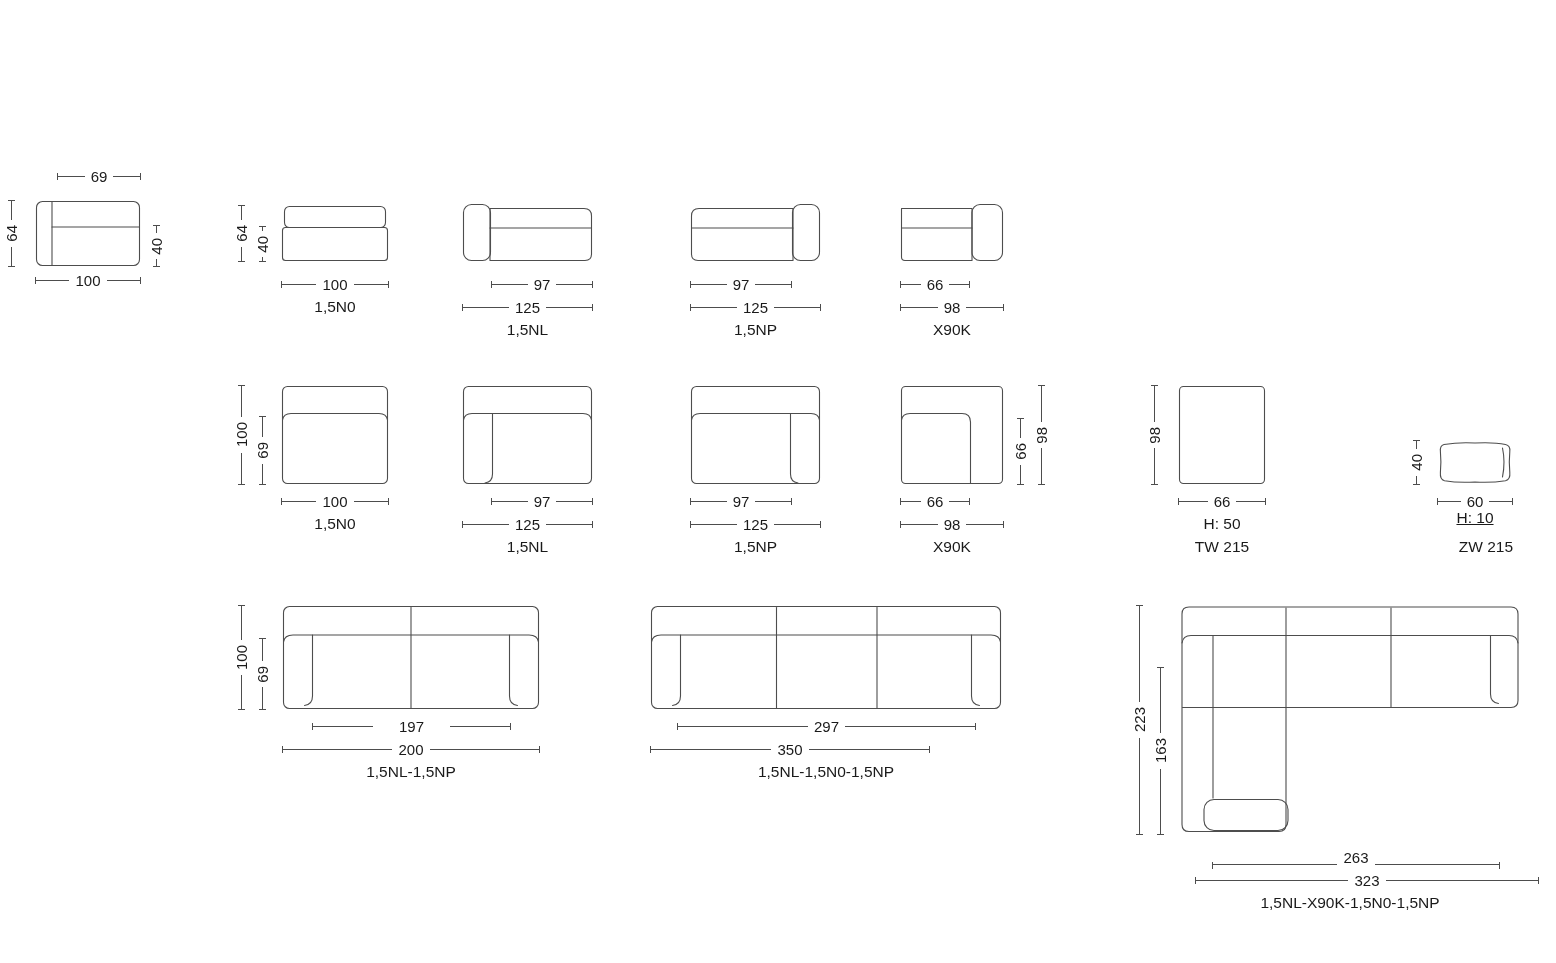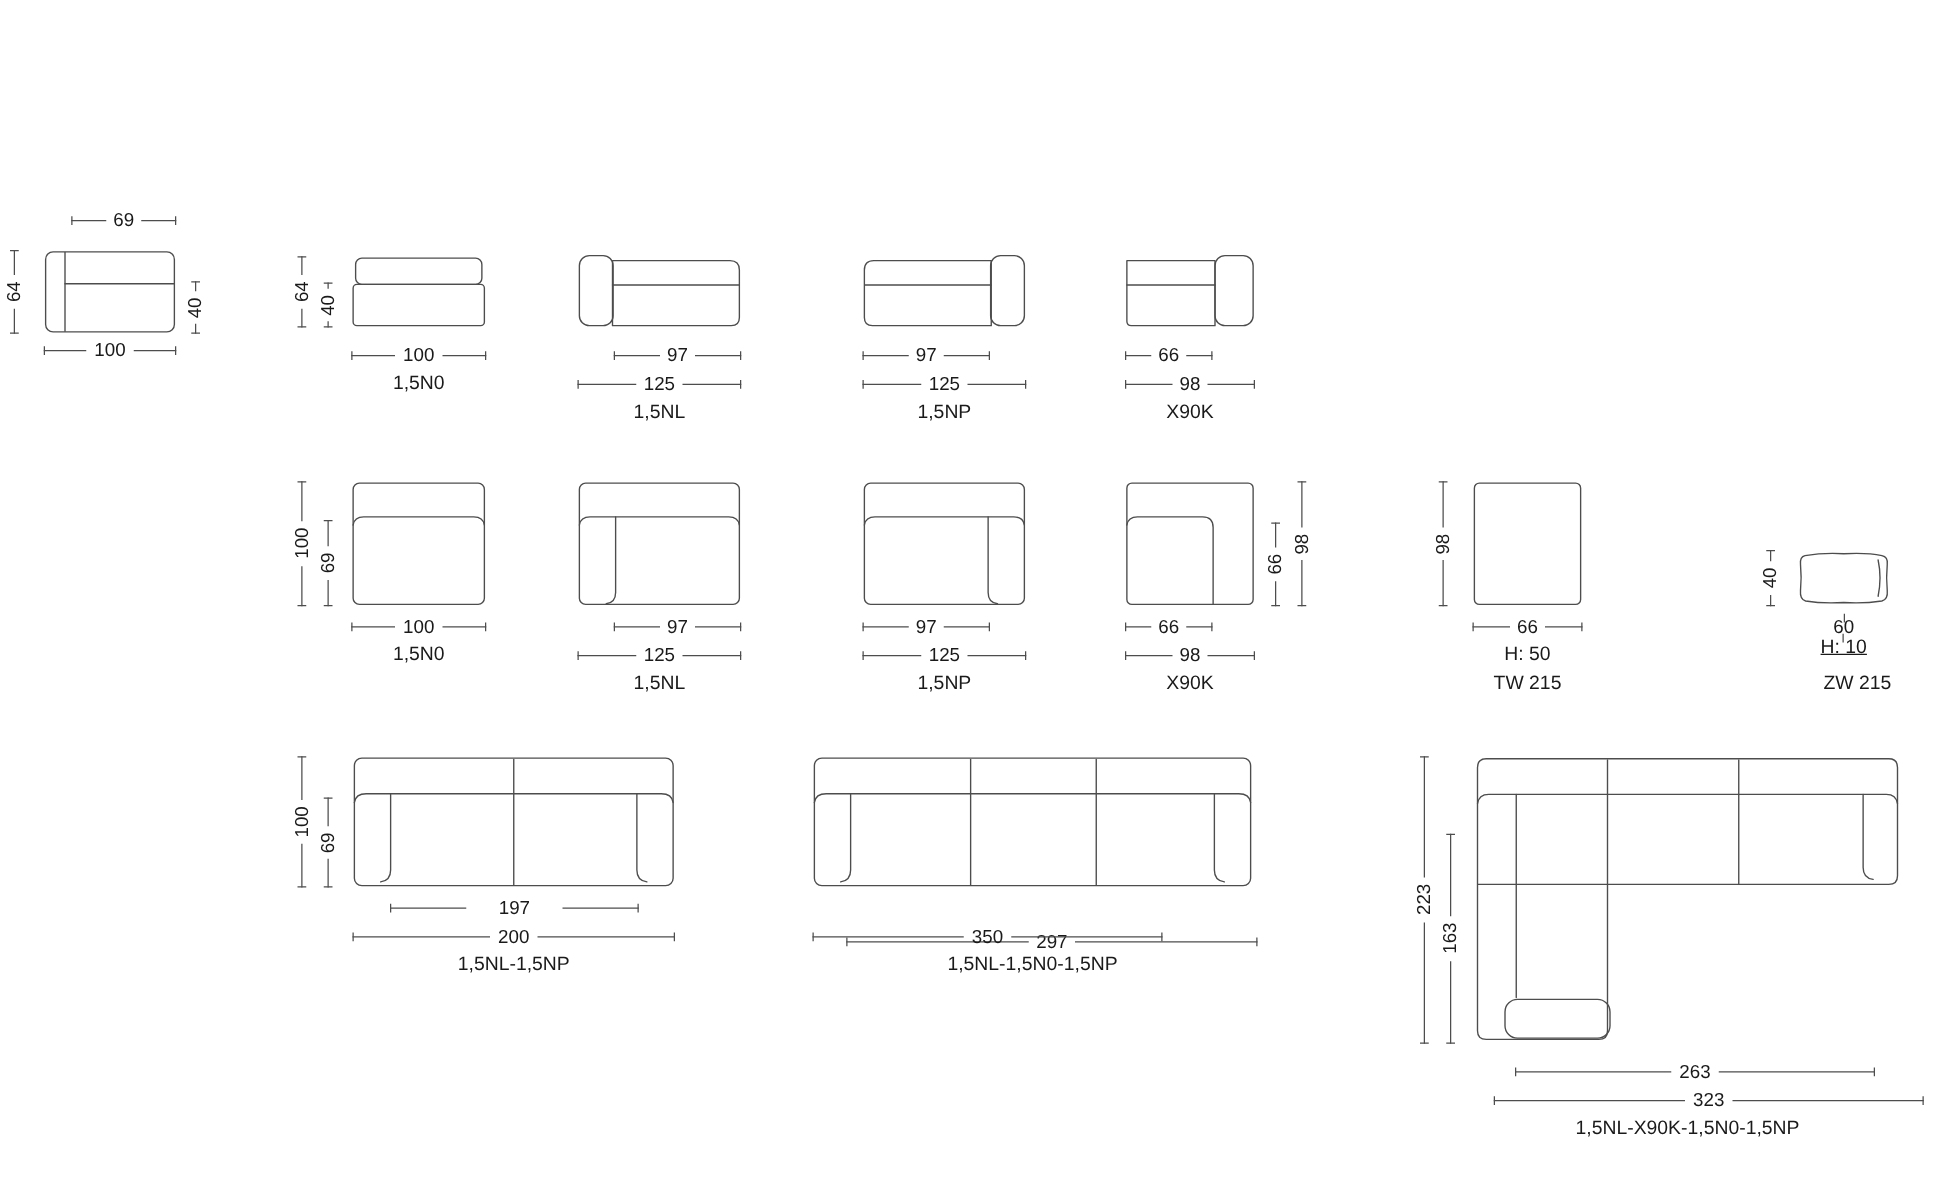--- a/index.html
+++ b/index.html
@@ -226,21 +226,21 @@
 
   <svg class="draw fig" style="left:1437px;top:440px;" width="76" height="45" viewBox="0 0 76 45">
     <path d="M7,4.5 Q22,2 38,3 Q57,2 68.5,4.5 Q73.5,5.5 72.8,11.5 Q71.8,22 72.8,32.5 Q73.5,39.5 68.5,40.8 Q54,43 38,42 Q21,43 7.5,40.8 Q2.8,39.5 3.4,32.5 Q4.4,22 3.4,11.5 Q2.8,5.5 7,4.5 Z"></path>
     <path d="M65.5,8 Q68.5,22 65.5,37"></path>
   </svg>
   <div class="vdim" style="left:1408px;top:440px;height:45px;">
     <i class="ln t"></i>
       <span class="val">40</span>
       <i class="ln b"></i>
   </div>
-  <div class="dim" style="left:1437px;top:493px;width:76px;flex-direction:column;">
+  <div class="dim" style="left:1437px;top:493px;width:76px;">
     <i class="ln l"></i>
       <span class="val">60</span>
       <i class="ln r"></i>
   </div>
   <div class="lbl" style="left:1437px;top:509px;width:76px;text-decoration:underline;">H: 10</div>
   <div class="lbl" style="left:1437px;top:538px;width:76px;text-align:right;">ZW 215</div>
 
   <svg class="draw fig" style="left:282px;top:605px;" width="258" height="105" viewBox="0 0 258 105">
     <rect x="1.5" y="1.5" width="255" height="102" rx="6"></rect>
     <path d="M1.5,37 Q2.5,30 11,30 H247 Q255.5,30 256.5,37"></path>
@@ -271,21 +271,21 @@
   <div class="lbl" style="left:282px;top:763px;width:258px;">1,5NL-1,5NP</div>
 
   <svg class="draw fig" style="left:650px;top:605px;" width="352" height="105" viewBox="0 0 352 105">
     <rect x="1.5" y="1.5" width="349" height="102" rx="6"></rect>
     <path d="M1.5,37 Q2.5,30 11,30 H341 Q349.5,30 350.5,37"></path>
     <line x1="126.5" y1="2.5" x2="126.5" y2="103"></line>
     <line x1="227" y1="2.5" x2="227" y2="103"></line>
     <path d="M30.5,30 V91 Q30.5,99.5 22.5,100.5"></path>
     <path d="M321.5,30 V91 Q321.5,99.5 329.5,100.5"></path>
   </svg>
-  <div class="dim" style="left:677px;top:745px;width:329px;">
+  <div class="dim" style="left:677px;top:718px;width:299px;">
     <i class="ln l"></i>
       <span class="val">297</span>
       <i class="ln r"></i>
   </div>
   <div class="dim" style="left:650px;top:741px;width:280px;text-align:center;">
     <i class="ln l"></i>
       <span class="val">350</span>
       <i class="ln r"></i>
   </div>
   <div class="lbl" style="left:650px;top:763px;width:352px;">1,5NL-1,5N0-1,5NP</div>
@@ -303,21 +303,21 @@
   <div class="vdim" style="left:1131px;top:605px;height:230px;">
     <i class="ln t"></i>
       <span class="val">223</span>
       <i class="ln b"></i>
   </div>
   <div class="vdim" style="left:1152px;top:667px;height:168px;">
     <i class="ln t"></i>
       <span class="val">163</span>
       <i class="ln b"></i>
   </div>
-  <div class="dim" style="left:1212px;top:849px;width:288px;">
+  <div class="dim" style="left:1212px;top:849px;width:288px;align-items:flex-end;">
     <i class="ln l"></i>
       <span class="val">263</span>
       <i class="ln r"></i>
   </div>
   <div class="dim" style="left:1176px;top:872px;width:344px;padding-left:19px;">
     <i class="ln l"></i>
       <span class="val">323</span>
       <i class="ln r"></i>
   </div>
   <div class="lbl" style="left:1180px;top:894px;width:340px;">1,5NL-X90K-1,5N0-1,5NP</div>

